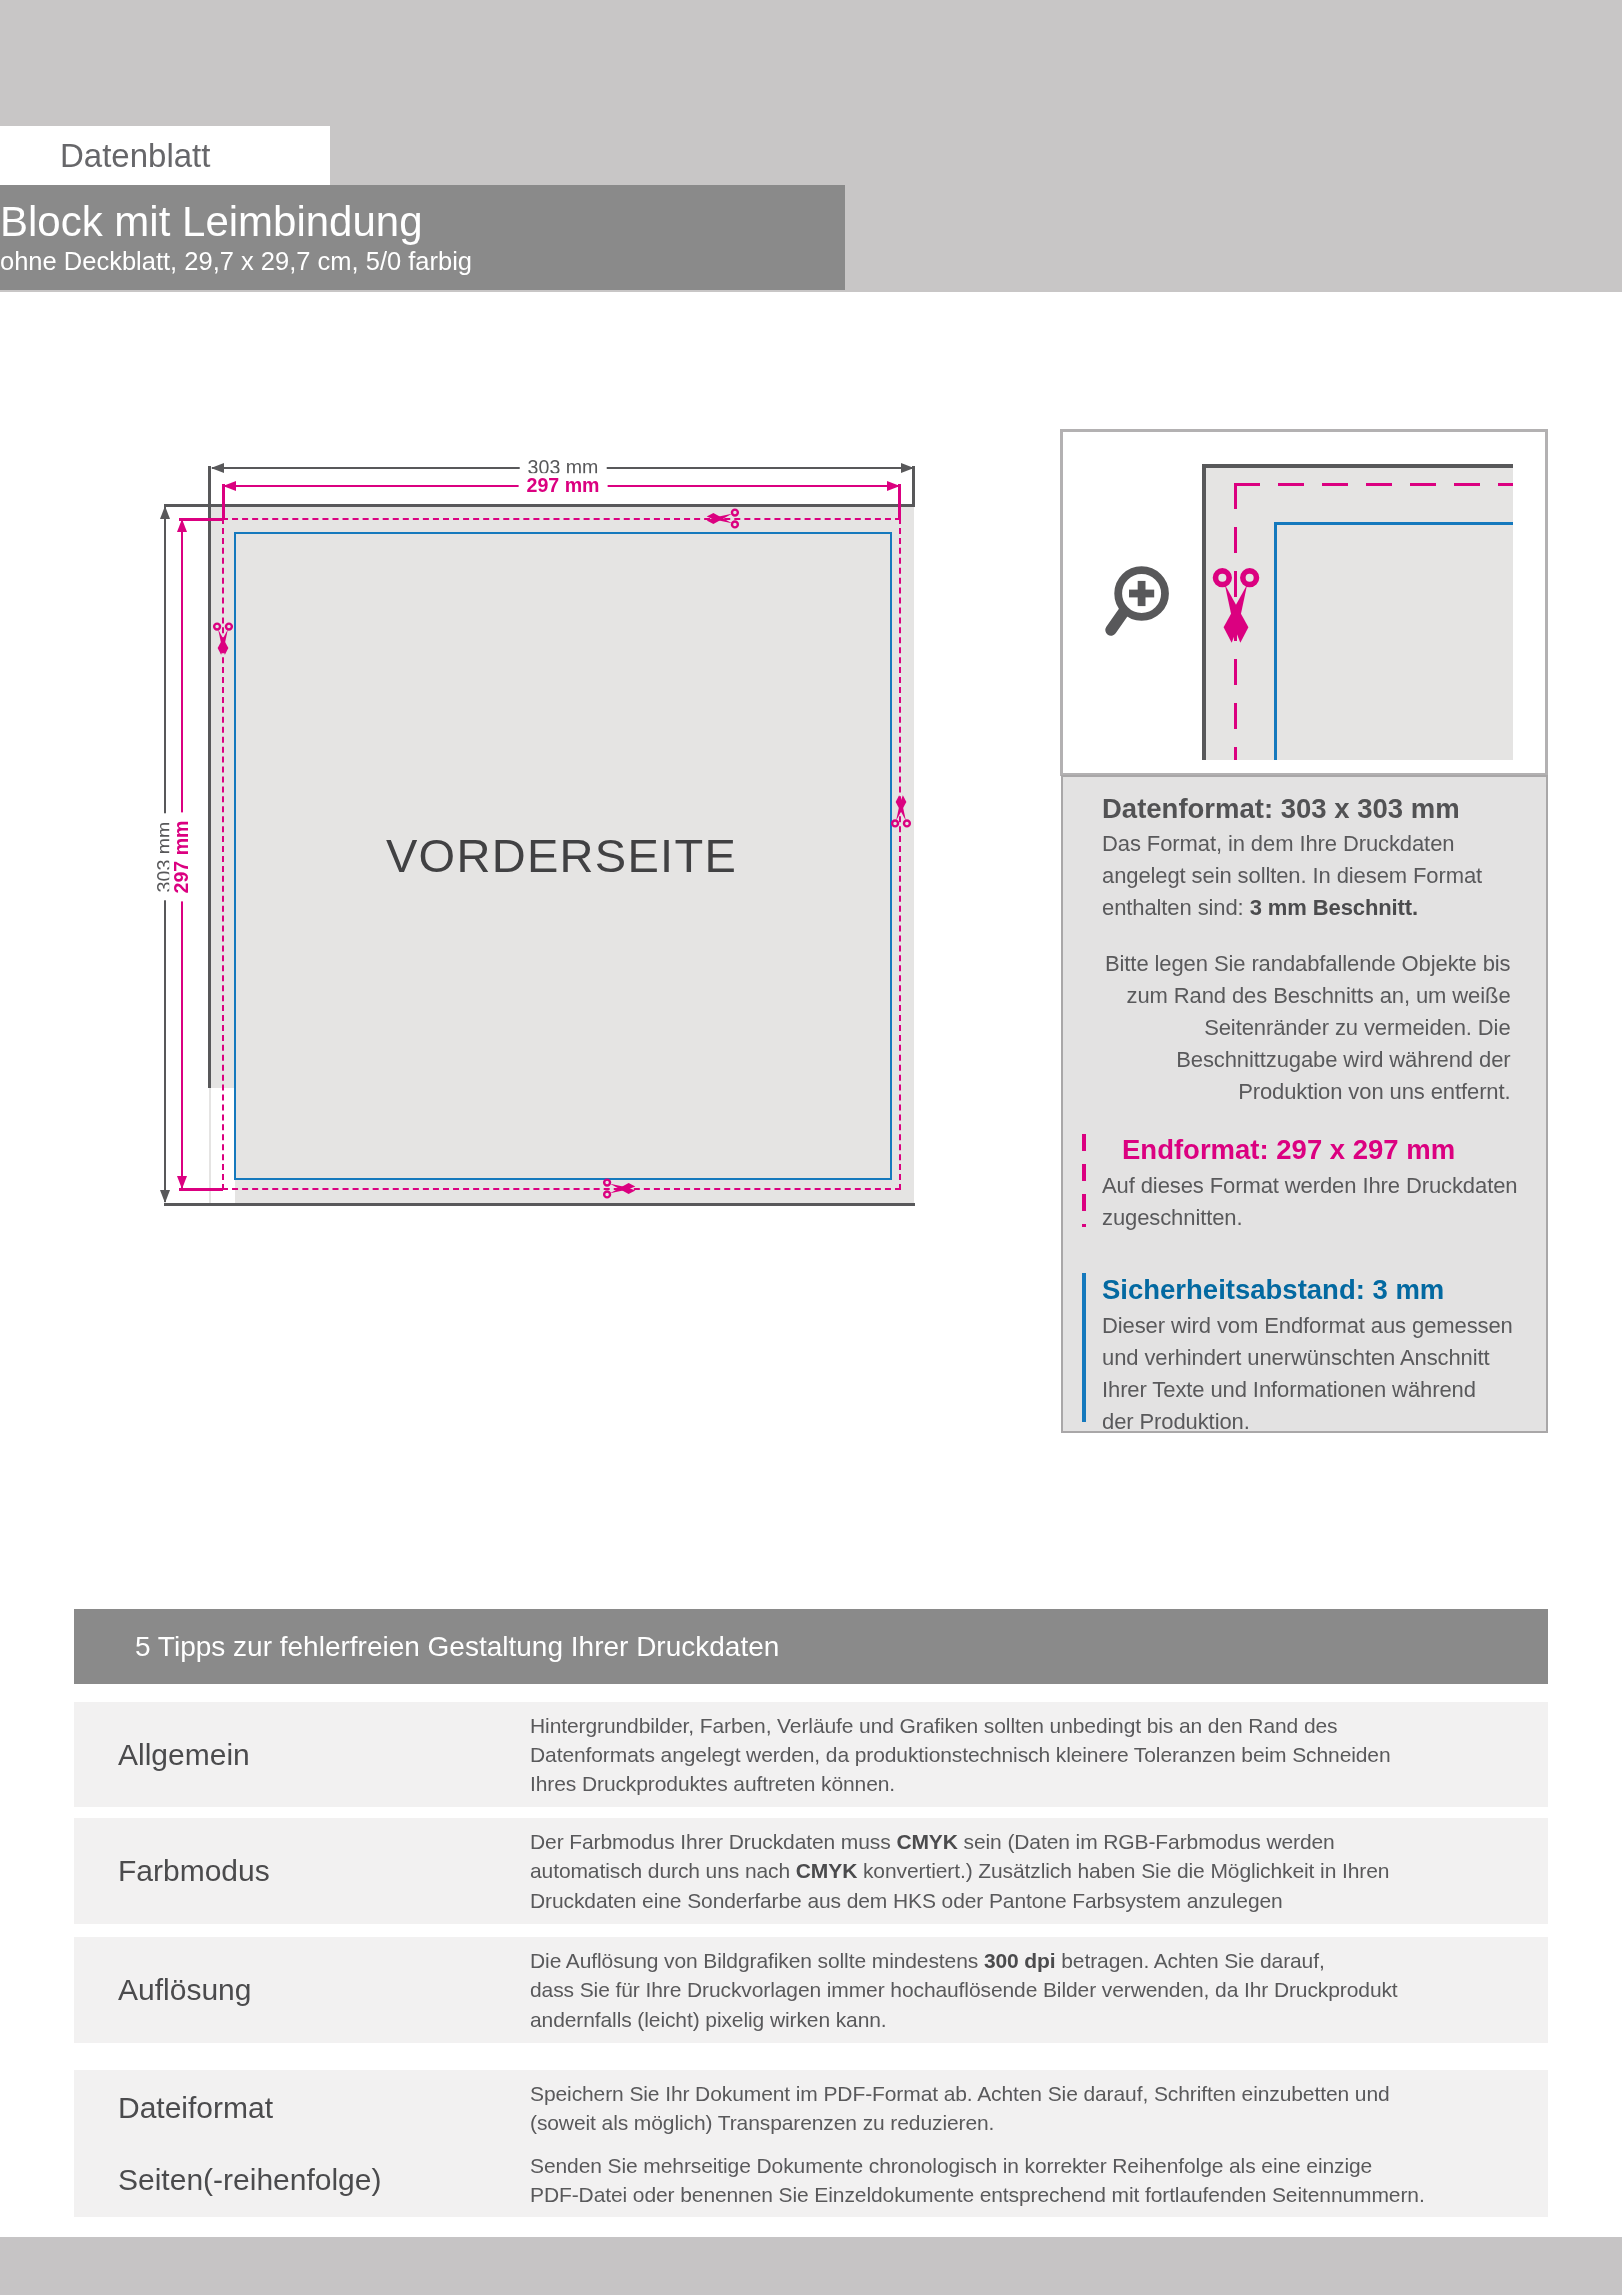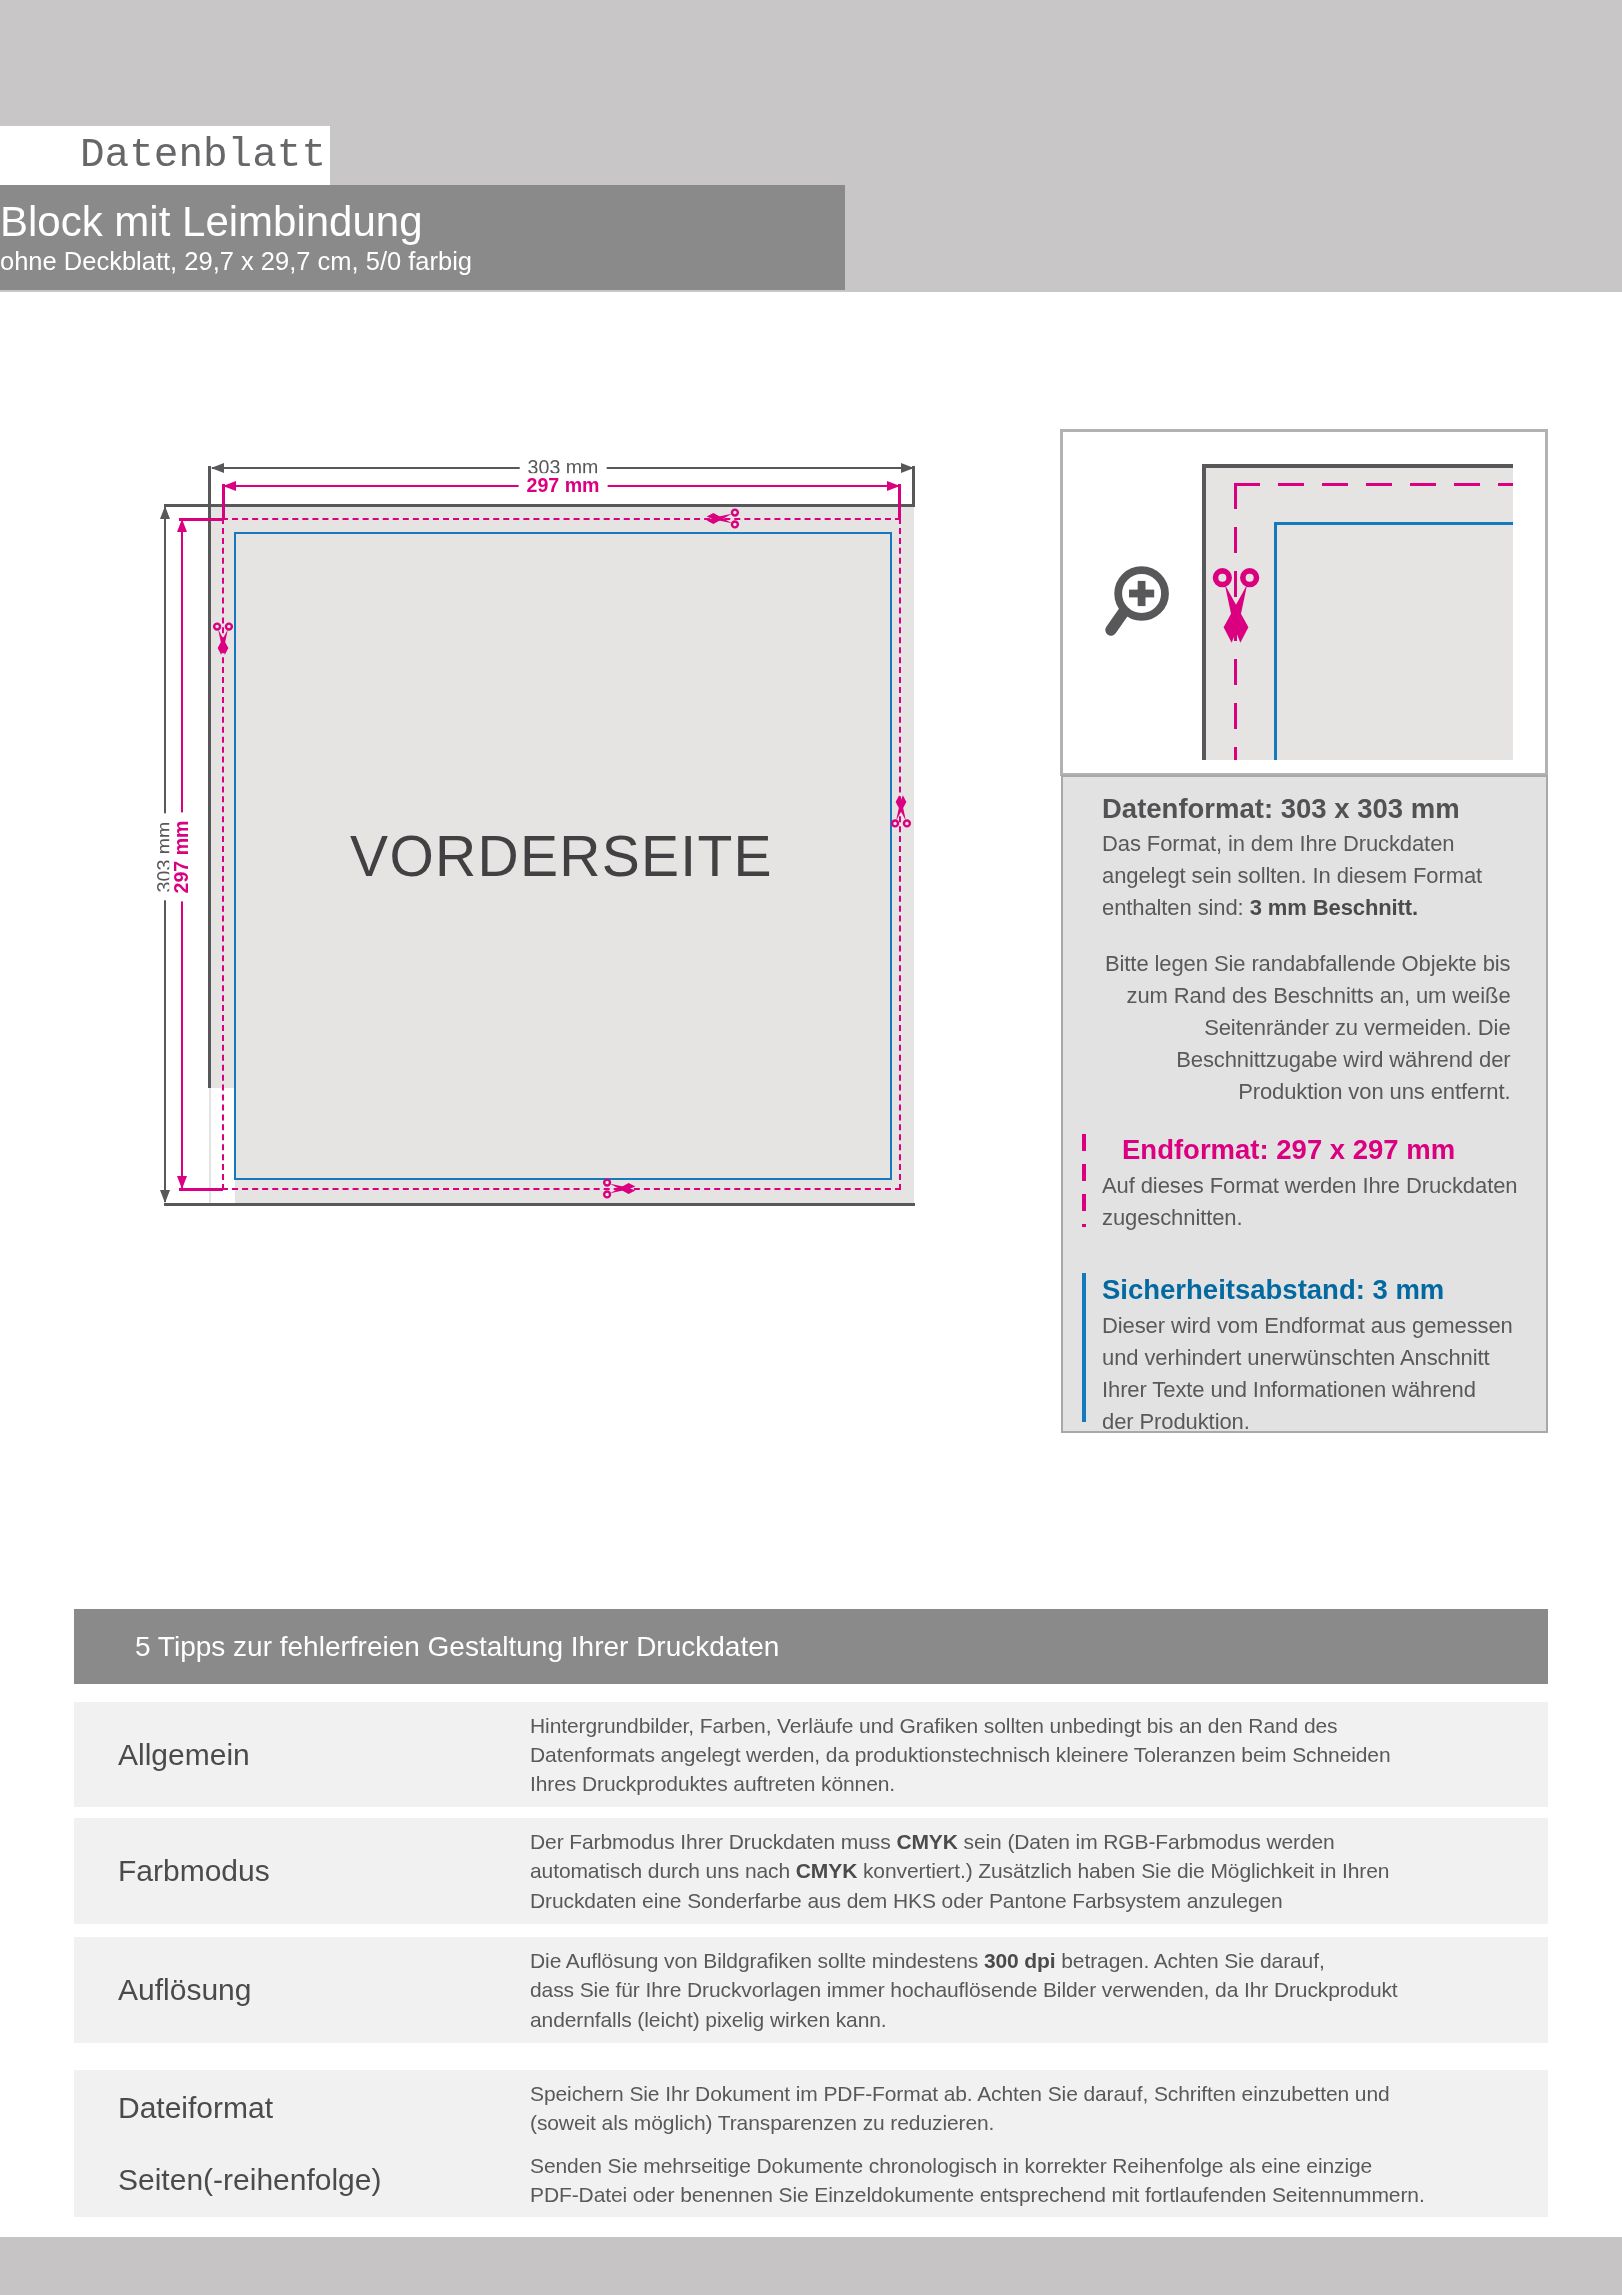--- a/index.html
+++ b/index.html
@@ -2,37 +2,37 @@
 <html style="font-size:10.5px"><head>
 <meta charset="utf-8">
 <style>
   html,body{margin:0;padding:0;background:#fff;}
   .page{position:relative;width:1623px;height:2295px;background:#ffffff;overflow:hidden;
         font-family:"Liberation Sans", sans-serif;color:#58585a;}
 
   
   .top-band{position:absolute;left:0;top:0;width:1623px;height:292px;background:#c8c6c6;}
   .datenblatt-box{position:absolute;left:0;top:126px;width:330px;height:59px;background:#ffffff;}
-  .datenblatt-box span{display:block;padding-left:80px;font-size:41px;line-height:59px;color:#67676a;font-family:Liberation Mono, monospace;}
+  .datenblatt-box span{display:block;padding-left:60px;font-size:33px;line-height:59px;color:#67676a;}
   .title-banner{position:absolute;left:0;top:185px;width:845px;height:105px;background:#8a8a8a;
         display:flex;flex-direction:column;justify-content:center;align-items:flex-start;padding-right:60px;box-sizing:border-box;}
   .title-banner .title{font-size:42px;line-height:48px;color:#ffffff;}
   .title-banner .subtitle{font-size:25.5px;line-height:31px;color:#ffffff;}
 
   
   .sq{position:absolute;left:209px;top:505px;width:705px;height:701px;background:#e5e4e3;}
   .sq-notch{position:absolute;left:211px;top:1088px;width:23.6px;height:115px;background:#ffffff;}
   .edge{position:absolute;background:#58585a;}
   .ext-m{position:absolute;background:#db0080;}
   .bleed-rect{position:absolute;left:222px;top:518px;width:679px;height:672px;box-sizing:border-box;
         border:2.6px dashed #db0080;}
   .safe-rect{position:absolute;left:234px;top:532px;width:658px;height:648px;box-sizing:border-box;
         border:2.6px solid #1579bd;}
   .vorderseite{position:absolute;left:209px;top:505px;width:705px;height:701px;
-        display:flex;align-items:center;justify-content:center;font-size:57px;letter-spacing:1.3px;color:#414143;}
+        display:flex;align-items:center;justify-content:center;font-size:47px;letter-spacing:1.3px;color:#414143;}
 
   .dim{position:absolute;--c:#58585a;}
   .dim-h{height:2px;background:var(--c);}
   .dim-h::before{content:"";position:absolute;left:-1.3px;top:50%;transform:translateY(-50%);
         border-top:5.9px solid transparent;border-bottom:5.9px solid transparent;border-right:13px solid var(--c);}
   .dim-h::after{content:"";position:absolute;right:-1.3px;top:50%;transform:translateY(-50%);
         border-top:5.9px solid transparent;border-bottom:5.9px solid transparent;border-left:13px solid var(--c);}
   .dim-v{width:2px;background:var(--c);}
   .dim-v::before{content:"";position:absolute;top:-1.3px;left:50%;transform:translateX(-50%);
         border-left:5.9px solid transparent;border-right:5.9px solid transparent;border-bottom:13px solid var(--c);}

